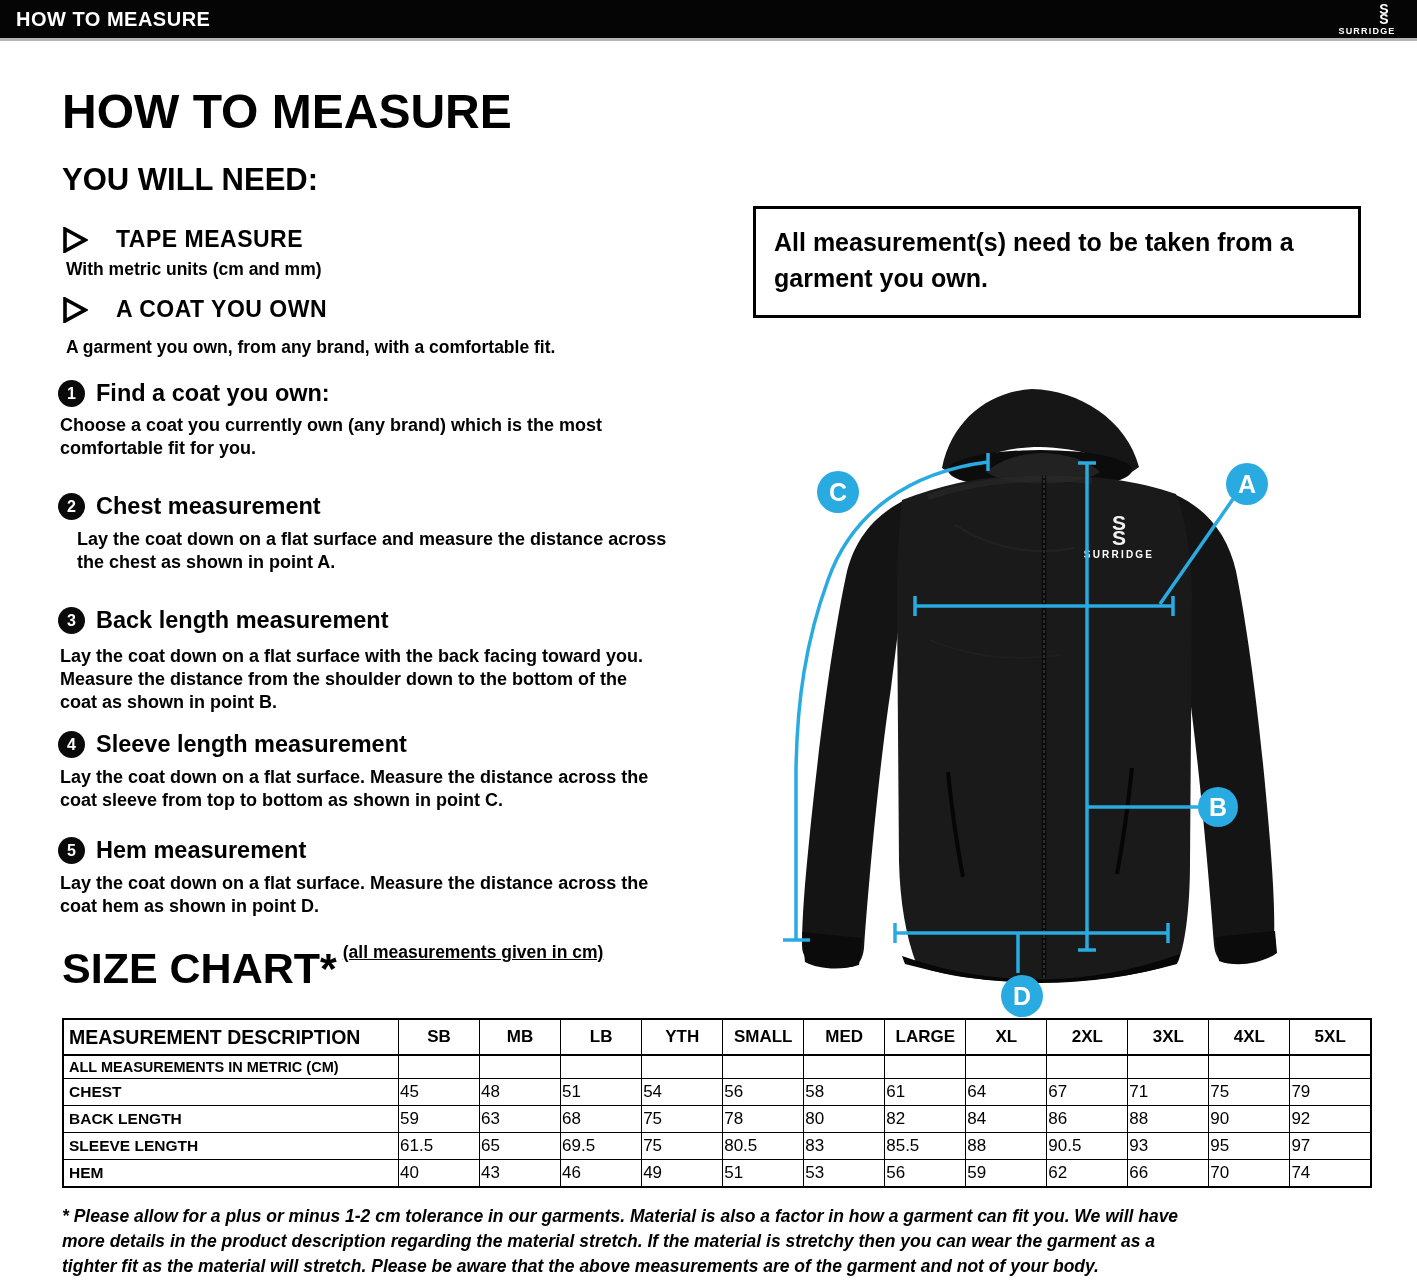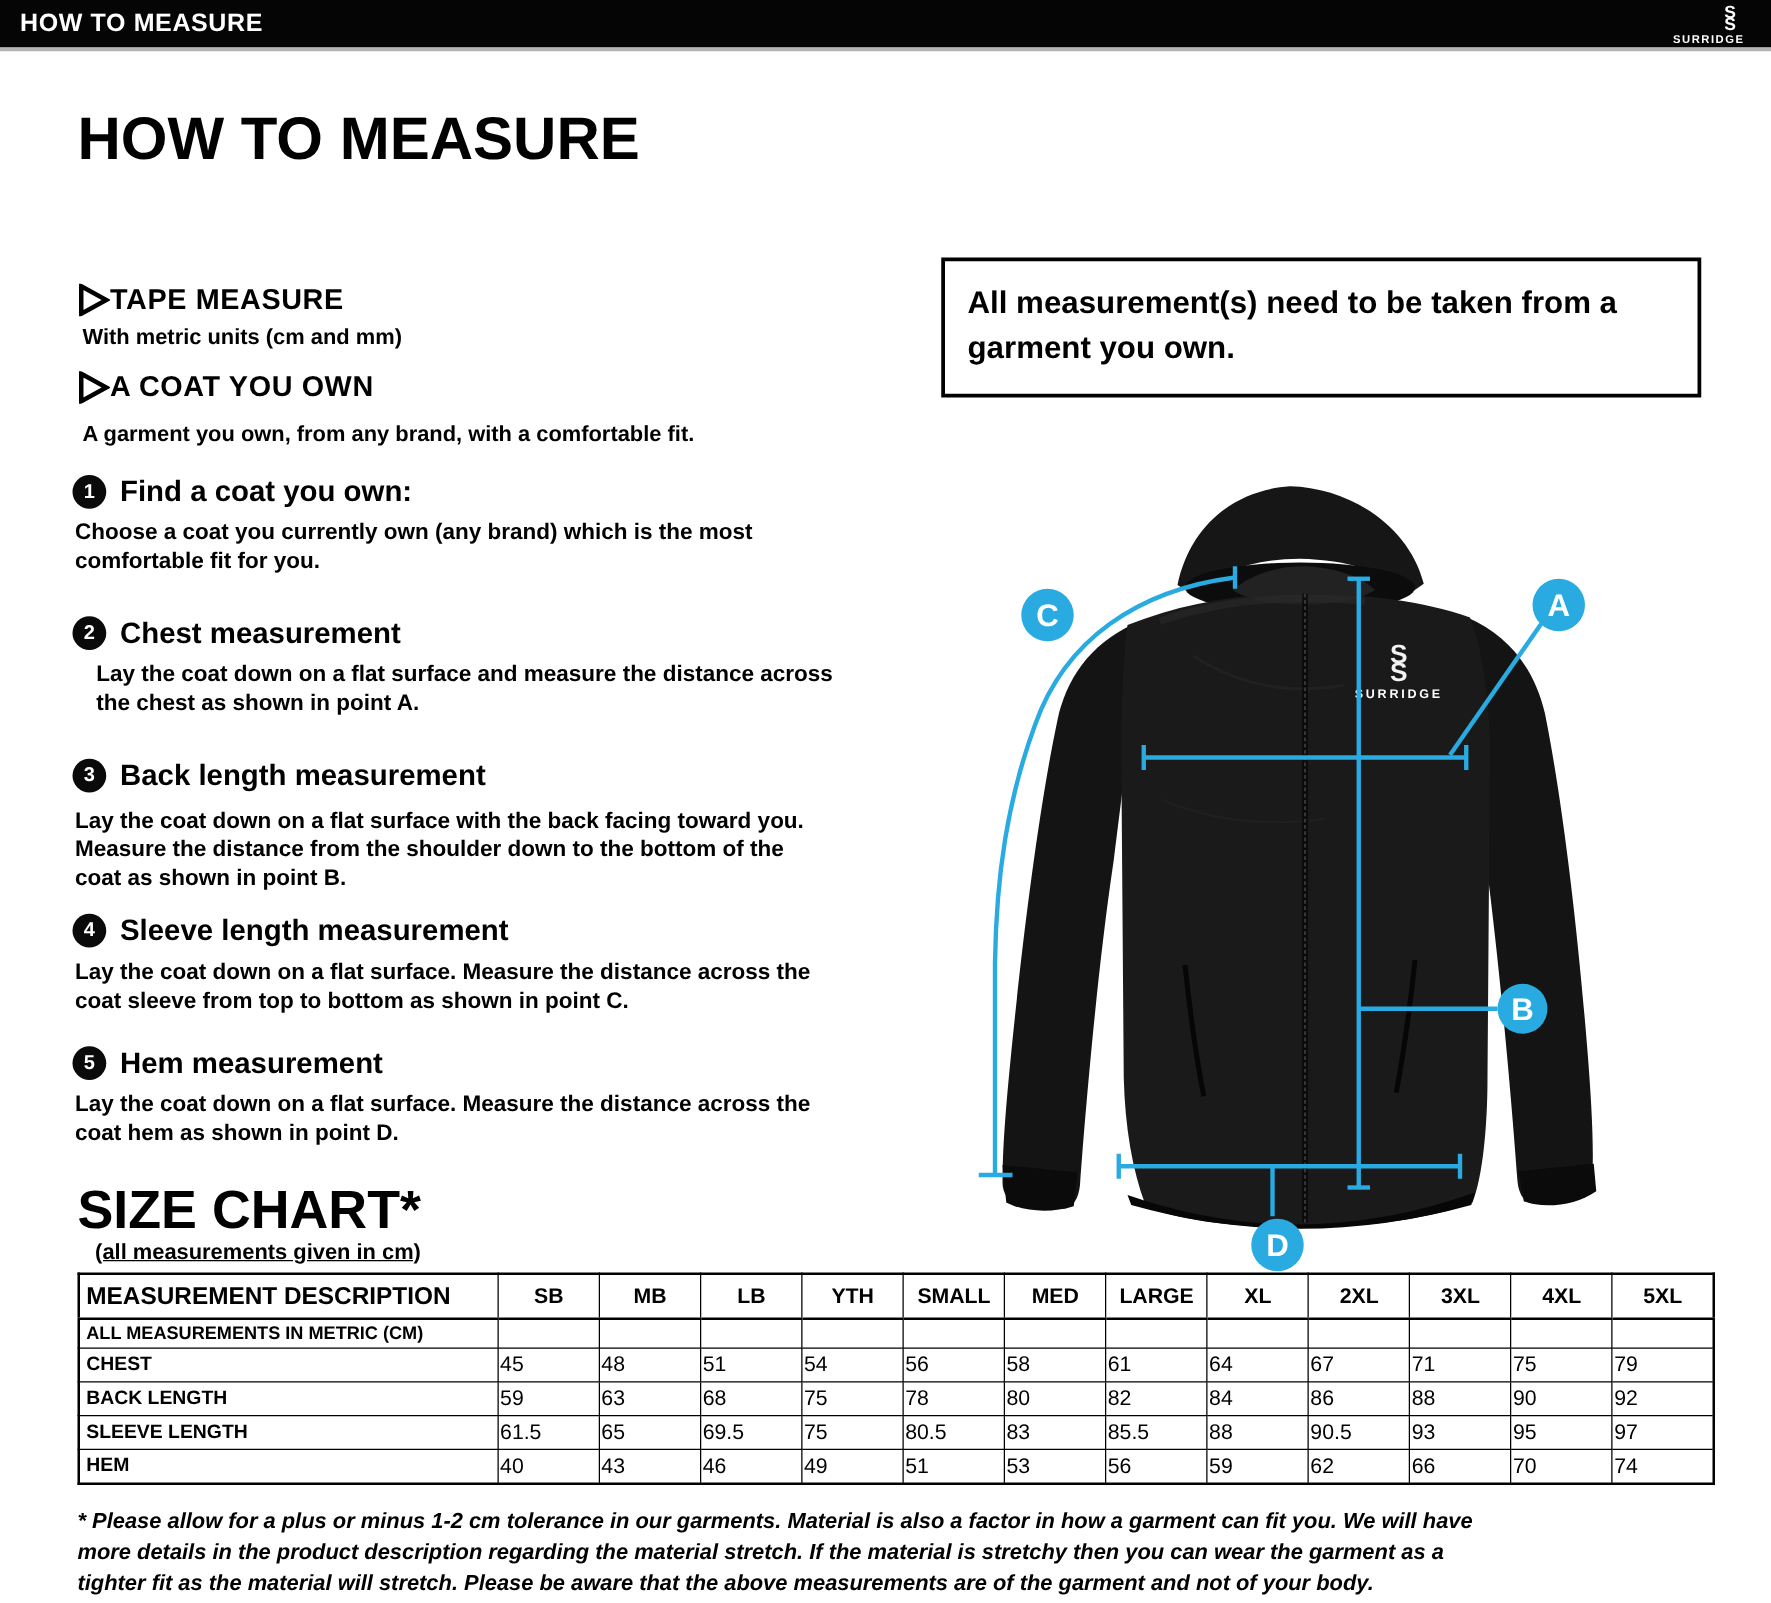--- a/index.html
+++ b/index.html
@@ -7,35 +7,35 @@
         font-family:"Liberation Sans",sans-serif;color:#000;}
   
   .topbar{position:absolute;left:0;top:0;width:1417px;height:38px;background:#050505;display:flex;align-items:center;}
   .topbar-title{color:#fff;font-size:20px;font-weight:bold;letter-spacing:.5px;margin-left:16px;}
   .topbar-rule{position:absolute;left:0;top:38px;width:1417px;height:3px;background:#b4b4b4;}
   .bar-logo{position:absolute;right:10px;top:1px;width:80px;height:36px;}
   
   .h1{position:absolute;left:62px;top:84px;font-size:48px;font-weight:bold;letter-spacing:0px;}
   .h2{position:absolute;left:62px;top:162px;font-size:31px;font-weight:bold;}
   
-  .req-row{position:absolute;display:flex;align-items:center;gap:0;}
+  .req-row{position:absolute;display:flex;align-items:center;gap:28px;}
   .req-title{font-size:23px;font-weight:bold;letter-spacing:.5px;}
   .req-desc{position:absolute;font-size:17.5px;font-weight:bold;}
   .tri{width:26px;height:26px;display:block;}
   
   .step-head{position:absolute;display:flex;align-items:center;gap:11px;}
   .step-num{width:27px;height:27px;border-radius:50%;background:#0a0a0a;color:#fff;font-size:16px;
             font-weight:bold;display:flex;align-items:center;justify-content:center;flex:0 0 27px;}
   .step-title{font-size:23.5px;font-weight:bold;}
   .step-body{position:absolute;left:60px;font-size:18px;font-weight:bold;line-height:1.28;white-space:pre-line;width:700px;}
   
   .note-box{position:absolute;left:753px;top:206px;width:566px;height:76px;border:3px solid #000;
             padding:15px 18px;font-size:25px;font-weight:bold;line-height:1.45;white-space:pre-line;}
   
-  .size-head{position:absolute;left:62px;top:944px;display:flex;align-items:flex-end;flex-direction:column;}
+  .size-head{position:absolute;left:62px;top:944px;display:flex;align-items:flex-start;}
   .size-head .big{font-size:43px;font-weight:bold;}
   .size-head .small{font-size:17.5px;font-weight:bold;margin-left:6px;position:relative;top:-2px;text-decoration:underline;}
   
   .chart-wrap{position:absolute;left:62px;top:1018px;}
   table.size{border-collapse:collapse;table-layout:fixed;width:1310px;border:2px solid #000;}
   table.size th,table.size td{border:1px solid #000;overflow:hidden;white-space:nowrap;}
   table.size thead th{border-bottom:2px solid #000;font-size:17px;font-weight:bold;height:32px;text-align:center;}
   table.size thead th.desc{font-size:19.5px;text-align:left;padding-left:5px;}
   tr.metric td{height:20px;font-size:14.5px;font-weight:bold;text-align:left;padding-left:5px;}
   tr.datarow td{height:24px;font-size:17px;text-align:left;}
@@ -55,20 +55,21 @@
     <div class="topbar-title">HOW TO MEASURE</div>
     <svg class="bar-logo" viewBox="0 0 80 36">
       <text x="57" y="13" text-anchor="middle" fill="#fff" font-size="14" font-weight="bold" font-family="Liberation Sans, sans-serif">S</text>
       <text x="57" y="23" text-anchor="middle" fill="#fff" font-size="14" font-weight="bold" font-family="Liberation Sans, sans-serif">S</text>
       <text x="40" y="33" text-anchor="middle" fill="#fff" font-size="9" font-weight="bold" letter-spacing="1.2" font-family="Liberation Sans, sans-serif">SURRIDGE</text>
     </svg>
   </div>
   <div class="topbar-rule"></div>
 
   <div class="h1">HOW TO MEASURE</div>
+  <div class="h2">YOU WILL NEED:</div>
 
   <div class="req-row" style="left:62px;top:226px;">
     <svg class="tri" viewBox="0 0 26 26">
         <polygon points="3,2 23,13 3,24" fill="#fff" stroke="#000" stroke-width="3.6"></polygon>
       </svg>
     <span class="req-title">TAPE MEASURE</span>
   </div>
   <div class="req-desc" style="left:66px;top:259px;">With metric units (cm and mm)</div>
 
   <div class="req-row" style="left:62px;top:296px;">

